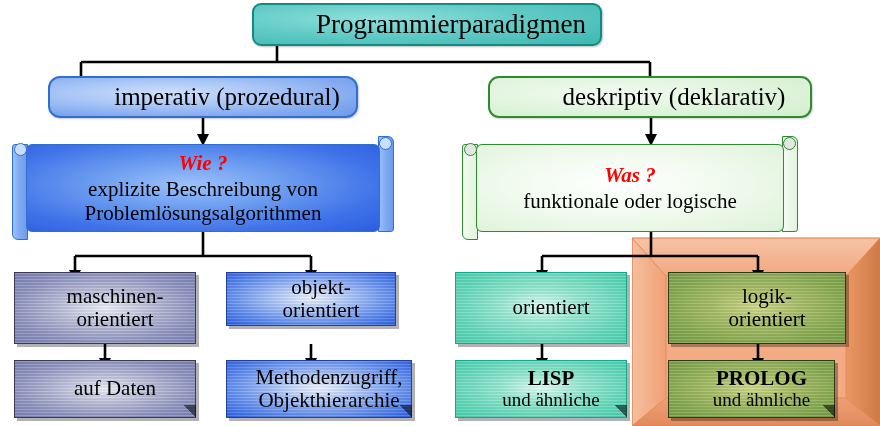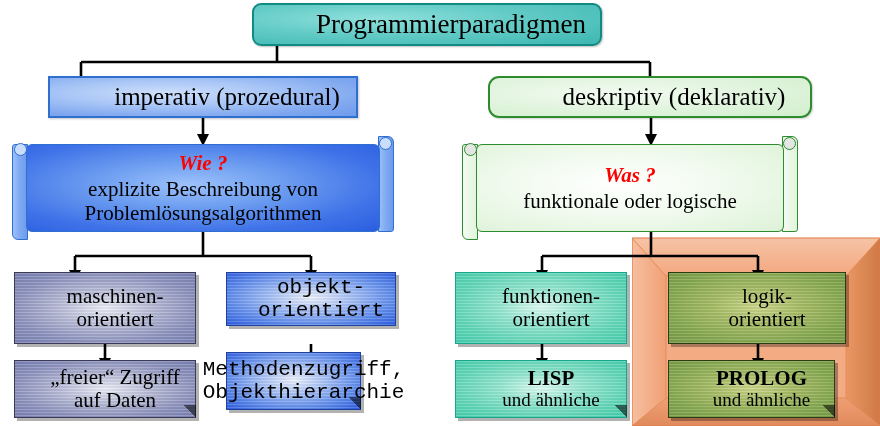--- a/index.html
+++ b/index.html
@@ -33,21 +33,21 @@
     border-radius:9px;
     background:
       radial-gradient(ellipse at 35% 35%, #8fe0dc 0%, #63cbc6 45%, #3cb6b1 100%);
     font-size:27px;
     box-shadow:1px 1px 2px rgba(0,0,0,.25);
   }
 
   
   .branch-left{
     border:2px solid #2f6fd0;
-    border-radius:0;
+    border-radius:12px;
     background:
       radial-gradient(ellipse at 38% 40%, #cfe0fb 0%, #a9c6f6 38%, #7fa7ef 75%, #6e9bec 100%);
     font-size:25px;
     box-shadow:1px 1px 2px rgba(0,0,0,.22);
   }
   .branch-right{
     border:2px solid #2e8b2e;
     border-radius:11px;
     background:
       radial-gradient(ellipse at 38% 40%, #f2fbf1 0%, #e3f5e0 45%, #d2eecd 100%);
@@ -300,41 +300,39 @@
     </div>
     <div class="knob l"></div>
     <div class="knob r"></div>
   </div>
 
   <div class="rect gray-blue shadow" style="left:14px;top:272px;width:182px;height:72px;">
     <span class="inner">maschinen-</span>
     <span class="inner">orientiert</span>
   </div>
 
-  <div class="rect blue-solid shadow" style="left:226px;top:272px;width:170px;height:54px;font-family:Liberation Mono, monospace;">
+  <div class="rect blue-solid shadow" style="left:226px;top:272px;width:170px;height:54px;">
     <span class="inner">objekt-</span>
     <span class="inner">orientiert</span>
   </div>
 
   <div class="rect teal-solid shadow" style="left:455px;top:272px;width:172px;height:72px;">
-    <span class="inner">funktionen-</span>
     <span class="inner">orientiert</span>
   </div>
 
   <div class="rect olive-solid shadow" style="left:668px;top:272px;width:178px;height:72px;">
     <span class="inner">logik-</span>
     <span class="inner">orientiert</span>
   </div>
 
   <div class="rect gray-blue shadow fold" style="left:14px;top:360px;width:182px;height:58px;">
-    <span class="inner">„freier“ Zugriff</span>
     <span class="inner">auf Daten</span>
   </div>
 
-  <div class="rect blue-solid shadow fold" style="left:226px;top:352px;width:135px;height:58px;font-family:Liberation Mono, monospace;">
+  <div class="rect blue-solid shadow fold" style="left:226px;top:360px;width:186px;height:58px;">
     <span class="inner">Methodenzugriff,</span>
     <span class="inner">Objekthierarchie</span>
   </div>
 
   <div class="rect teal-solid shadow fold" style="left:455px;top:360px;width:172px;height:58px;">
     <span class="inner bold-line">LISP</span>
     <span class="inner sub-line">und ähnliche</span>
   </div>
 
   <div class="rect olive-solid shadow fold" style="left:668px;top:360px;width:167px;height:58px;">

